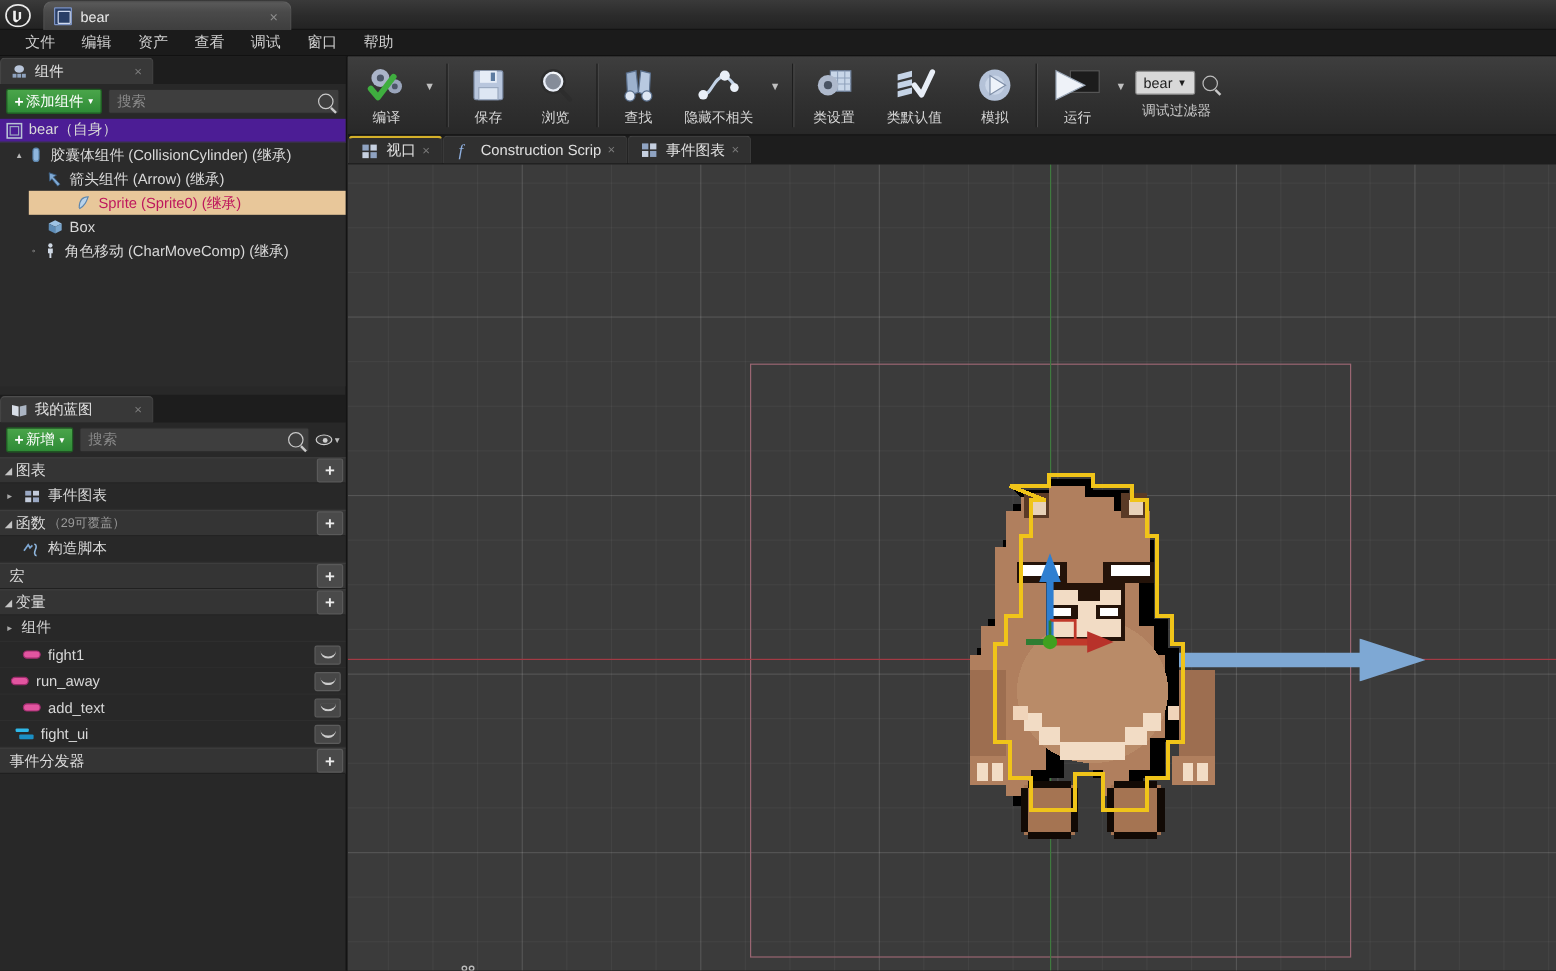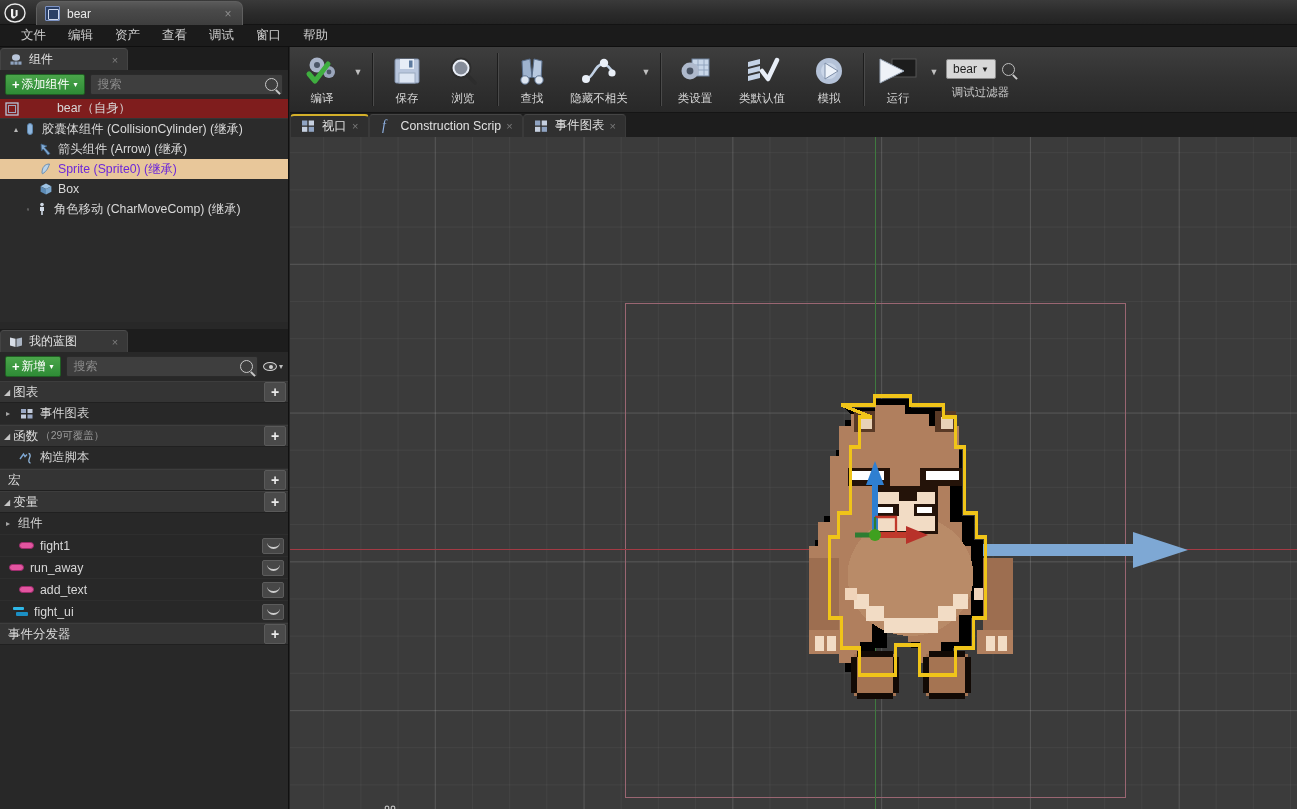--- a/index.html
+++ b/index.html
@@ -117,22 +117,22 @@
     width: 4px; height: 4px; background: #cfcfcf; border-radius: 50%;
   }
   .tiny-caret { font-size: 8px; color: #bdbdbd; margin-left: 2px; }
 
   
   .comp-tree { background: #2b2b2b; }
   .tree-row {
     height: 20px; display: flex; align-items: center;
     font-size: 12.3px; color: #d9d9d9; position: relative;
   }
-  .tree-row.root { background: #7f1d1d; border-bottom: 1px solid #353535; gap: 33px; }
-  .tree-row.selected { background: #e8c79a; color: #6d28d9; }
+  .tree-row.root { background: #4c1d95; border-bottom: 1px solid #353535; }
+  .tree-row.selected { background: #e8c79a; color: #be185d; margin-left: 24px; }
   .tree-arrow {
     width: 12px; font-size: 8px; color: #b8b8b8; text-align: center; flex: none;
   }
   .tree-ico { width: 16px; height: 16px; margin-right: 4px; flex: none;
     display:flex; align-items:center; justify-content:center; }
   .tree-area { height: 223px; background: #2b2b2b; }
 
   
   .mbp { background: #282828; }
   .sec-header {
@@ -213,21 +213,21 @@
     height: 20px; min-width: 48px; background: #d8d8d8; border: 1px solid #8d8d8d;
     border-radius: 2px; display: flex; align-items: center; justify-content: center;
     gap: 4px; padding: 0 6px; font-size: 12px; color: #1d1d1d;
   }
   .dbg-combo .cc { font-size: 8px; }
   .dbg-lbl { font-size: 11.5px; color: #c9c9c9; margin-top: 6px; }
 
   
   .vp-tabbar {
     position: absolute; left: 0; top: 66px; width: 1007px; height: 24px;
-    background: #1d1d1d; display: flex; align-items: center;
+    background: #1d1d1d; display: flex; align-items: flex-start;
   }
   .vp-tab {
     height: 23px; display: flex; align-items: center; padding: 0 4px 0 9px;
     background: #303030; border-radius: 4px 4px 0 0;
     border-top: 1px solid #454545; border-left:1px solid #3a3a3a; border-right:1px solid #3a3a3a;
   }
   .vp-tab.active {
     background: #2f2f2f; border-top: 2px solid #d4b02a;
   }
   .vp-tab .vt-ico { width: 15px; height: 15px; margin-right: 7px; flex:none;

